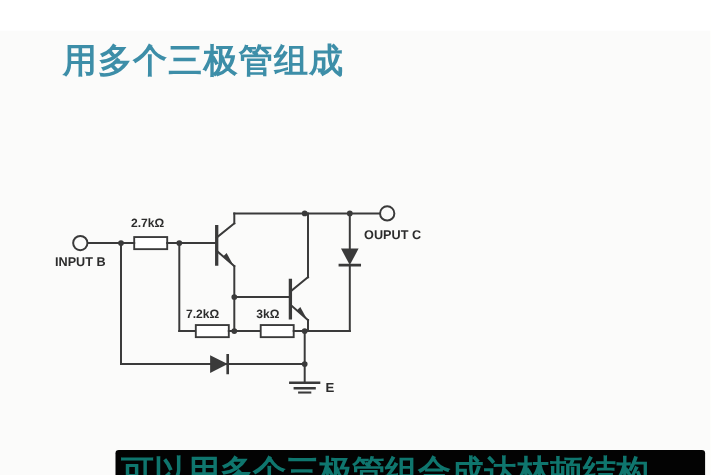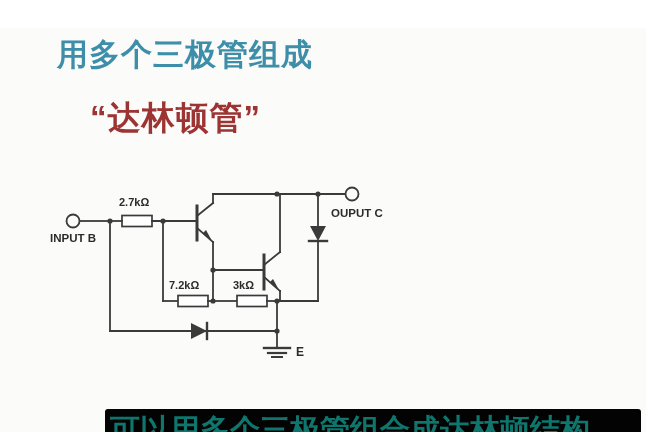--- a/index.html
+++ b/index.html
@@ -100,21 +100,20 @@
     letter-spacing: 1px;
   }
 </style>
 </head>
 <body>
 
 <div id="screen">
 
   <div id="headline-title">用多个三极管组成</div>
 
-  <div id="headline-subtitle">“达林顿管”</div>
 
   <div id="circuit-figure">
     <svg id="circuit-svg" width="646" height="190" viewBox="0 0 646 190">
       <g stroke="#3a3a3a" stroke-width="1.8" fill="none" stroke-linecap="square">
 
         <circle cx="73" cy="53" r="6.5" fill="#fbfbfa" stroke="#3a3a3a" stroke-width="1.8"></circle>
 
         <line x1="80" y1="53" x2="110" y2="53"></line>
 
         <rect x="122" y="47.5" width="30" height="11" fill="#ffffff" stroke="#3a3a3a" stroke-width="1.7"></rect>

